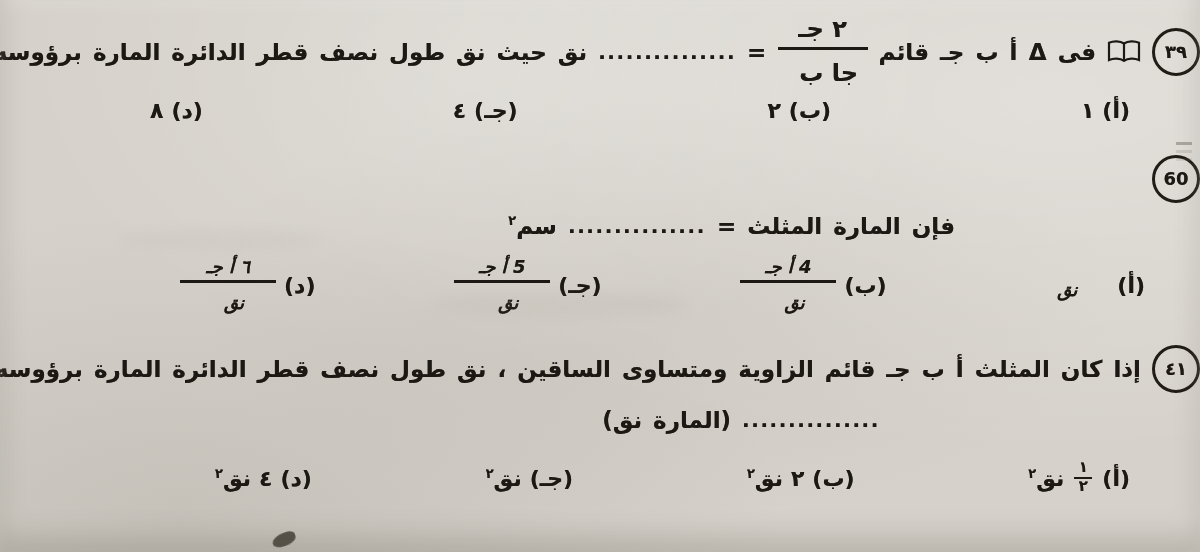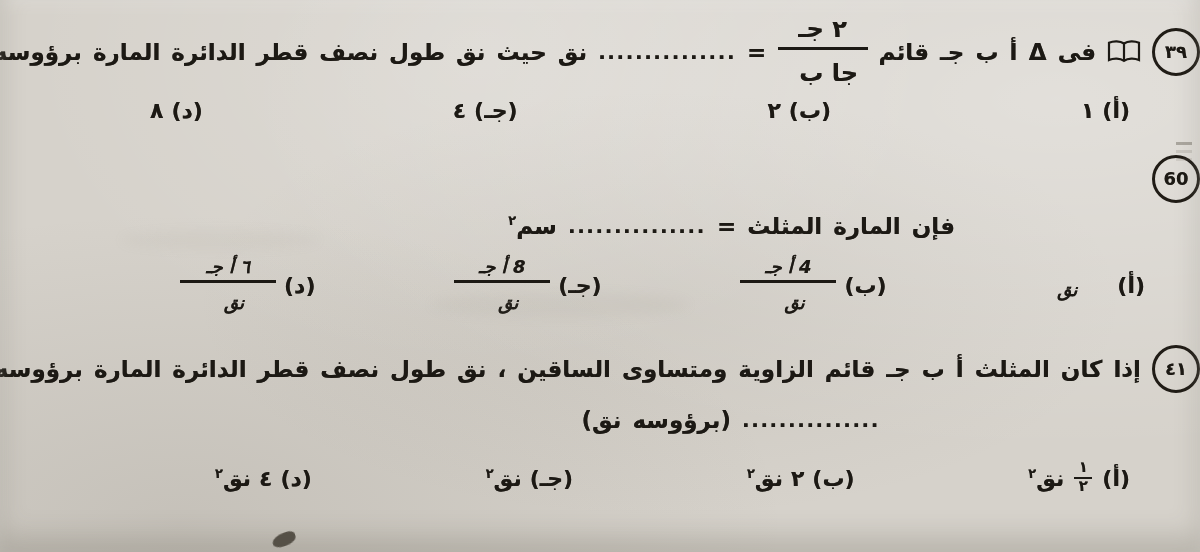--- a/index.html
+++ b/index.html
@@ -131,42 +131,42 @@
       <div class="opt">
         <span>(ب)</span>
         <span class="frac med">
           <span class="num">4 أ جـ</span>
           <span class="den">نق</span>
         </span>
       </div>
       <div class="opt">
         <span>(جـ)</span>
         <span class="frac med">
-          <span class="num">8 أ جـ</span>
+          <span class="num">5 أ جـ</span>
           <span class="den">نق</span>
         </span>
       </div>
       <div class="opt">
         <span>(د)</span>
         <span class="frac med">
           <span class="num">٦ أ جـ</span>
           <span class="den">نق</span>
         </span>
       </div>
     </div>
   </section>
 
   <section>
     <div class="qline q41line1">
       <span class="badge">٤١</span>
       <span class="t">إذا كان المثلث أ ب جـ قائم الزاوية ومتساوى الساقين ، نق طول نصف قطر الدائرة المارة برؤوسه</span>
     </div>
     <div class="qline q41line2">
       <span class="t dots">...............</span>
-      <span class="t">(برؤوسه نق)</span>
+      <span class="t">(المارة نق)</span>
     </div>
     <div class="opts opts41">
       <div class="opt">
         <span>(أ)</span>
         <span class="frac mini">
           <span class="num">١</span>
           <span class="den">٢</span>
         </span>
         <span><span>نق</span><sup>٢</sup></span>
       </div>

